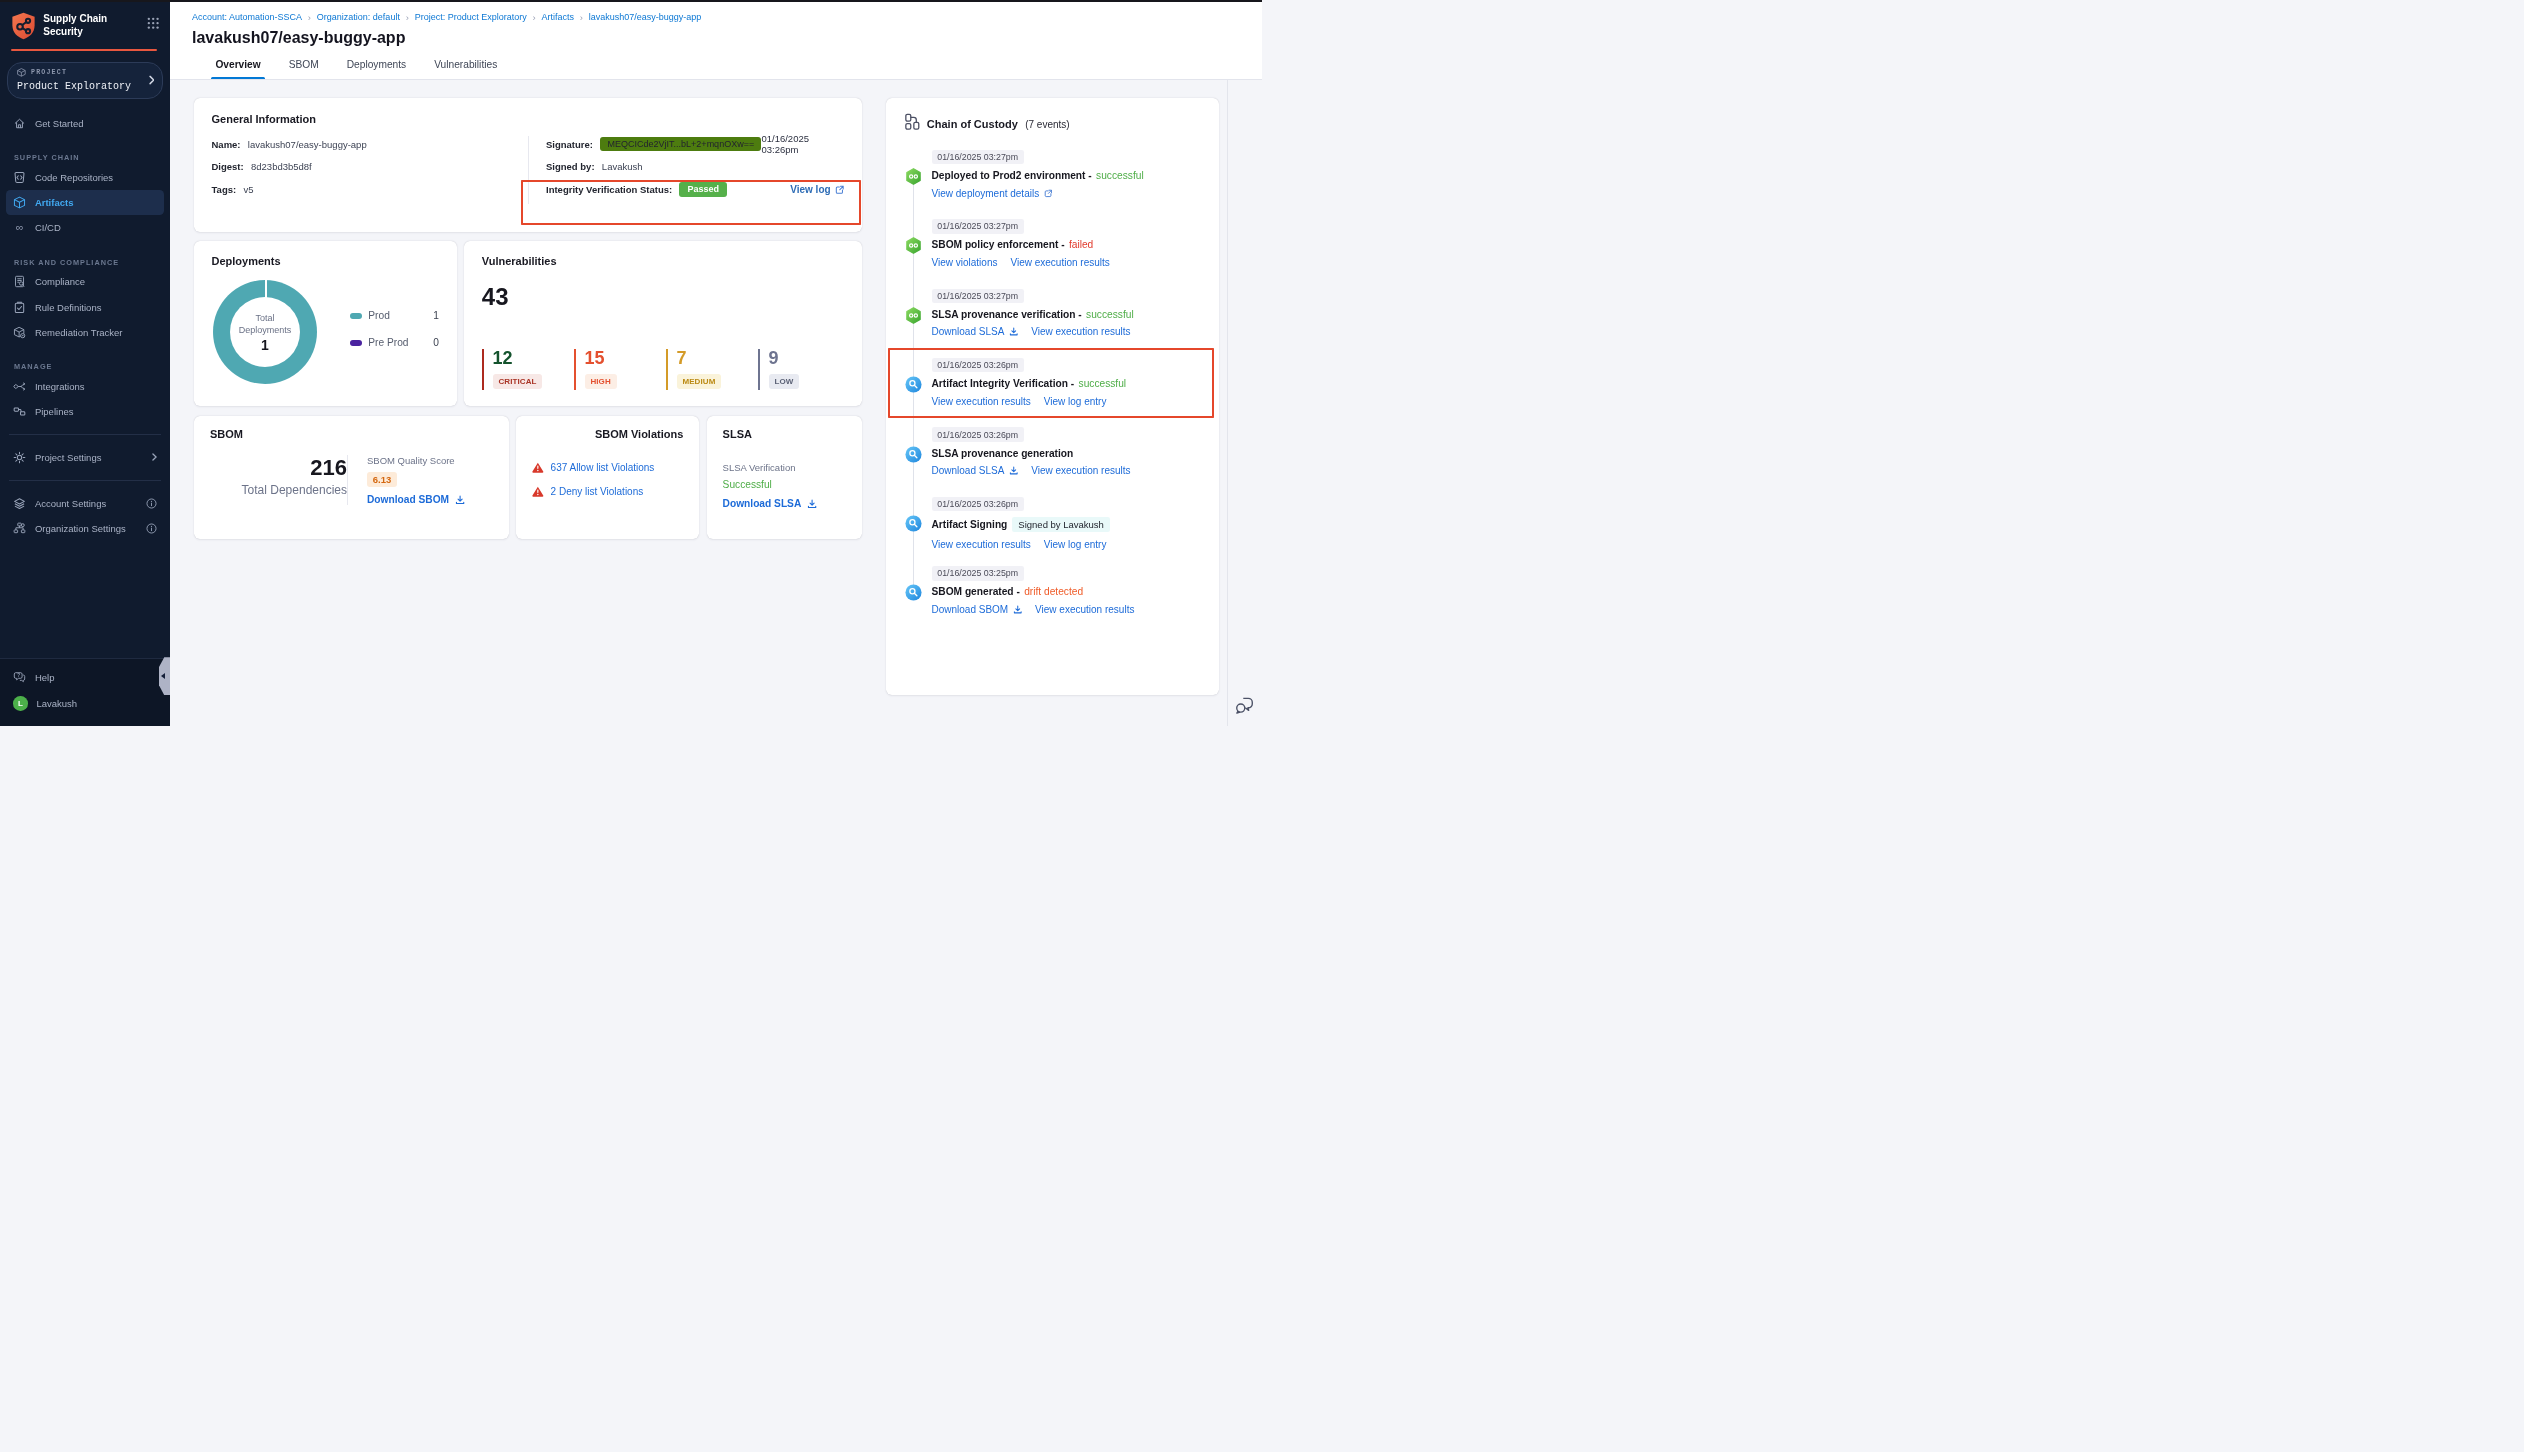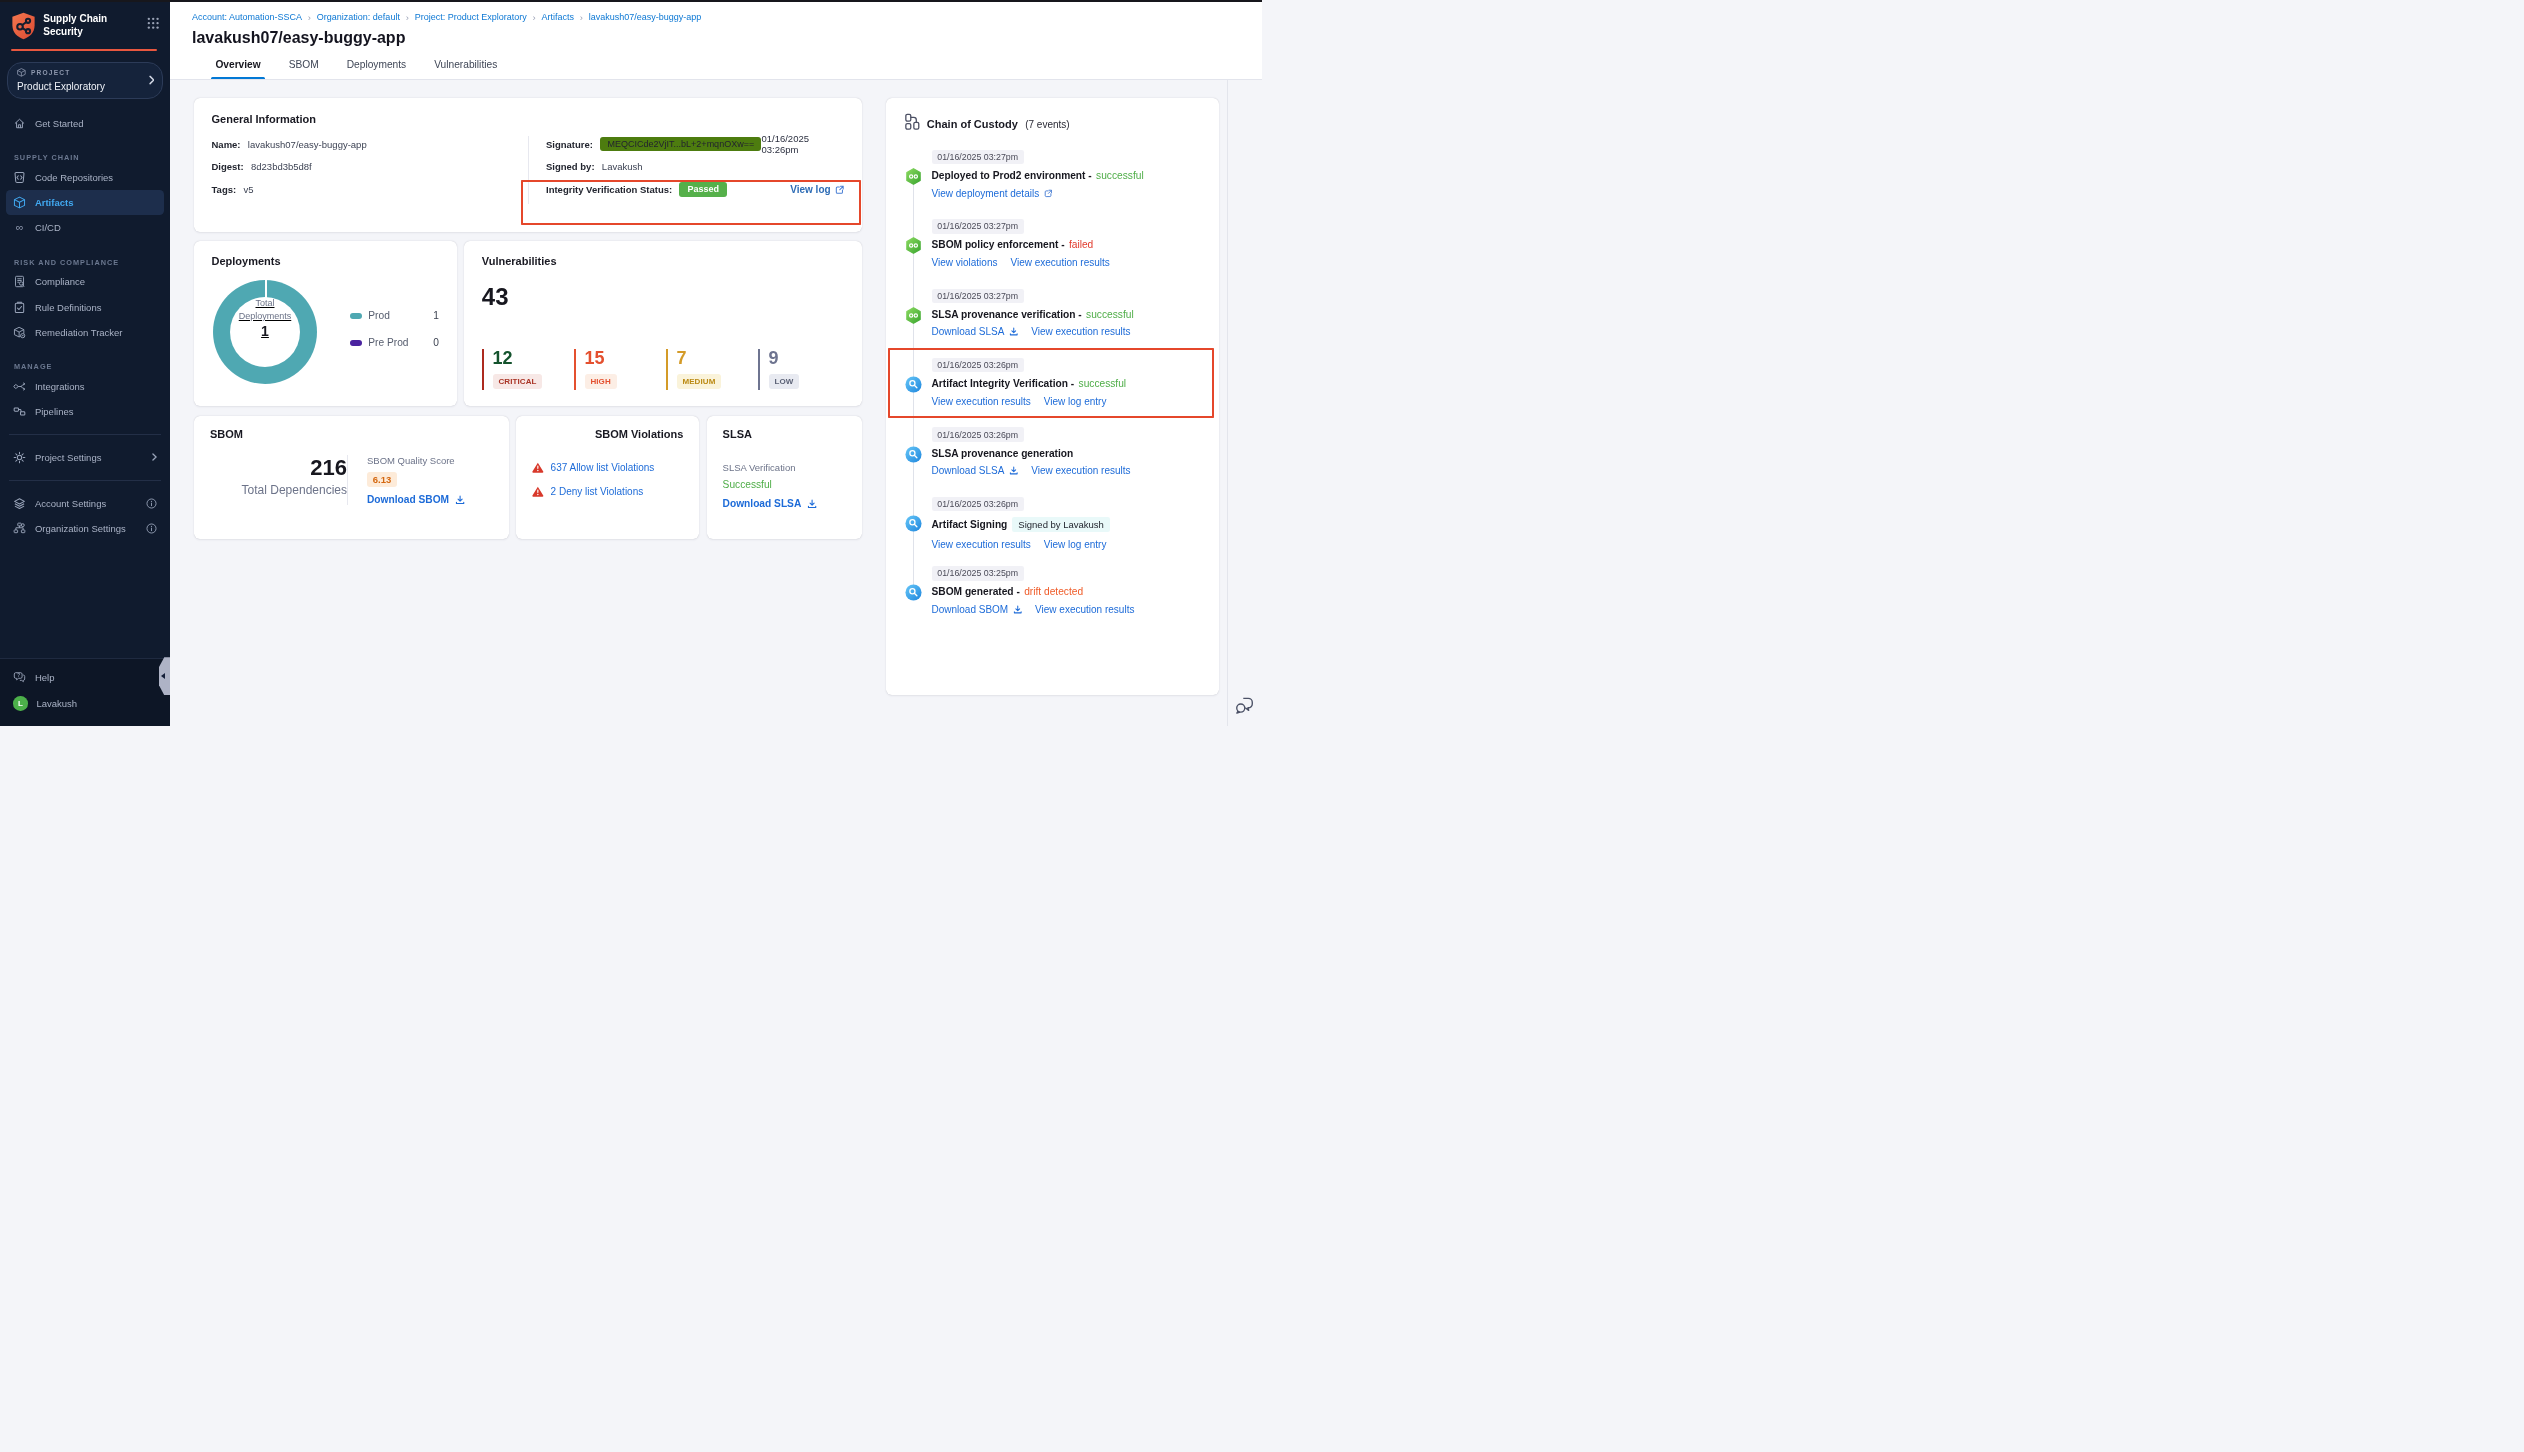--- a/index.html
+++ b/index.html
@@ -16,21 +16,21 @@
   }
   .top-strip{height:2.2px;background:#17171c;}
   .app{display:flex;height:724px;}
 
   
   .sidebar{position:relative;width:170px;background:var(--nav-bg);color:var(--nav-item);flex:none;font-size:9.5px;}
   .sb-header{display:flex;align-items:center;gap:7.3px;padding:9.5px 10.2px 7.3px 11px;}
   .sb-title{color:#fff;font-weight:700;font-size:10px;line-height:1.25;flex:1;}
   .grid-icon{flex:none;margin-top:-4.4px;}
   .rule{height:2.2px;background:var(--orange);margin:2.2px 13px 0 11px;border-radius:1.5px;}
-  .proj{position:relative;margin:10.2px 7.3px 0;background:#15233b;border:0.7px solid #2c3b58;border-radius:15px;padding:5.8px 19px 6.6px 8.8px;cursor:pointer;}
+  .proj{position:relative;margin:10.2px 7.3px 0;background:#15233b;border:0.7px solid #2c3b58;border-radius:15px;padding:5.8px 19px 6.6px 8.8px;cursor:pointer;font-family:Liberation Mono, monospace;}
   .proj-top{display:flex;align-items:center;gap:5.1px;color:#8d97ad;font-size:6.6px;letter-spacing:1.2px;font-weight:700;}
   .proj-name{color:#eef1f7;font-size:10px;margin-top:3.7px;white-space:nowrap;}
   .proj-chev{position:absolute;right:7.3px;top:50%;transform:translateY(-50%);}
   .sb-item{display:flex;align-items:center;gap:8.8px;margin:0.7px 5.8px;padding:5.8px 7.3px;border-radius:4.4px;cursor:pointer;white-space:nowrap;}
   .sb-item .ic{flex:none;width:13px;height:13px;display:flex;align-items:center;justify-content:center;}
   .sb-item.active{background:var(--nav-active-bg);color:var(--nav-active);font-weight:700;}
   .sb-label{font-size:7.3px;letter-spacing:1px;color:var(--nav-label);margin:17.5px 0 2.9px 14px;font-weight:700;}
   .sb-div{height:0.7px;background:#232f47;margin:10.2px 8.8px;}
   .sb-right{margin-left:auto;flex:none;display:flex;align-items:center;}
   .inf{font-size:11px;line-height:1;color:#8d97ad;}
@@ -71,21 +71,21 @@
   .passed{background:var(--badge-green);color:#fff;font-weight:700;font-size:9px;border-radius:2.9px;padding:2.9px 8px;}
   .viewlog{margin-left:auto;display:flex;align-items:center;gap:4.4px;color:#2d6cb5;font-weight:700;font-size:10px;cursor:pointer;text-decoration:none;}
   .annot{position:absolute;border:2.2px solid var(--annot);border-radius:0.7px;pointer-events:none;z-index:4;}
   .gi-annot{left:327px;right:0.7px;top:82px;height:45px;}
 
   
   .row2{display:flex;gap:7.3px;margin-top:9.5px;}
   .dep{width:263px;height:165px;padding:14px 17.5px;flex:none;position:relative;}
   .donut{position:absolute;left:19px;top:39px;width:104px;height:104px;border-radius:50%;
     background:conic-gradient(#fff 0deg 2.5deg,var(--teal) 2.5deg 360deg);}
-  .hole{position:absolute;inset:17px;background:#fff;border-radius:50%;display:flex;flex-direction:column;align-items:center;text-decoration:underline;}
+  .hole{position:absolute;inset:17px;background:#fff;border-radius:50%;display:flex;flex-direction:column;align-items:center;justify-content:center;}
   .hole .t{font-size:9px;color:#6a7186;line-height:1.35;text-align:center;}
   .hole .n{font-size:14px;font-weight:700;color:#17171f;margin-top:1.5px;}
   .legend{position:absolute;left:156px;top:69px;width:89px;}
   .leg-row{display:flex;align-items:center;gap:6.6px;margin-bottom:16px;font-size:10.2px;color:#565d6e;}
   .sw{width:11.7px;height:6.6px;border-radius:2.9px;flex:none;}
   .leg-val{margin-left:auto;color:#3c4250;}
   .vuln{flex:1;height:165px;padding:14px 17.5px;position:relative;}
   .vuln-total{font-size:24px;font-weight:700;color:#17171f;margin-top:16px;}
   .sevs{position:absolute;left:17.5px;right:17.5px;bottom:16px;display:flex;gap:22px;}
   .sev{border-left:2.6px solid;padding:0 0 1.5px 8.8px;min-width:70px;}

